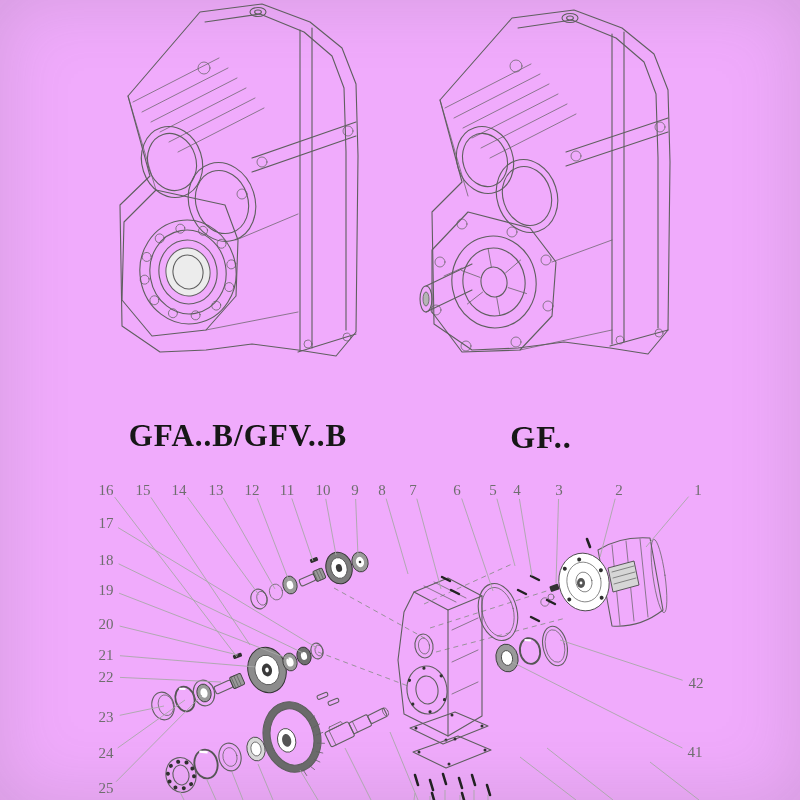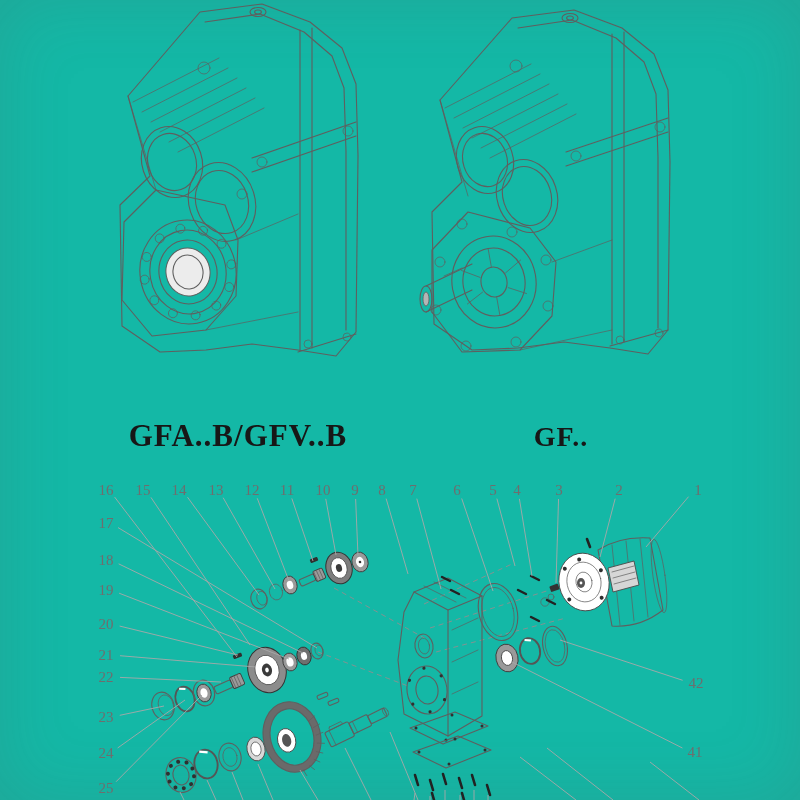--- a/index.html
+++ b/index.html
@@ -1,17 +1,17 @@
 <!DOCTYPE html>
 <html style="--line: #5f5f5f; --line-light: #8f8f8f; --callout: #6e6e6e; --label: #171717; --dark: #2f2f2f;"><head>
 <meta charset="utf-8">
 <style>
   html,body{margin:0;padding:0;background:#e8e8e6;}
   .page{
-    position:relative;width:800px;height:800px;background:#14b8a6;
+    position:relative;width:800px;height:800px;background:#f0abfc;
     overflow:hidden;
     box-shadow:inset 0 0 70px rgba(90,90,90,.18);
     font-family:"Liberation Serif", serif;
   }
   svg{position:absolute;left:0;top:0;}
   .ln{fill:none;stroke:var(--line,#5f5f5f);stroke-width:1.1;stroke-linejoin:round;stroke-linecap:round;}
   .lnt{fill:none;stroke:var(--line,#5f5f5f);stroke-width:.7;stroke-linejoin:round;stroke-linecap:round;}
   .dash{fill:none;stroke:var(--line-light,#9a9a9a);stroke-width:.9;stroke-dasharray:5 4;}
   .dk{fill:var(--dark,#2f2f2f);stroke:none;}
   .mid{fill:#9a9a9a;stroke:#3d3d3d;stroke-width:.9;}
@@ -148,21 +148,21 @@
         <path class="ln" d="M426,286 L472,264"></path>
         <path class="ln" d="M426,312 L472,290"></path>
         <ellipse class="ln" cx="426" cy="299" rx="6" ry="13"></ellipse>
         <ellipse cx="426" cy="299" rx="3" ry="7" fill="#b5b5b5" stroke="#5f5f5f" stroke-width=".8"></ellipse>
         <path class="lnt" d="M444,276 L462,268"></path>
       </g>
     </g>
   </svg>
 
   <div class="model-label" style="left:238px;top:436px">GFA..B/GFV..B</div>
-  <div class="model-label" style="left:561px;top:437px;font-size:28px">GF..</div>
+  <div class="model-label" style="left:541px;top:437px;font-size:32px">GF..</div>
 
   <svg width="800" height="800" viewBox="0 0 800 800">
 
     <g>
       <path class="dash" d="M424,604 L512,564"></path>
       <path class="dash" d="M430,628 L556,588"></path>
       <path class="dash" d="M436,652 L566,618"></path>
       <path class="dash" d="M334,588 L428,640"></path>
       <path class="dash" d="M318,652 L408,686"></path>
     </g>

